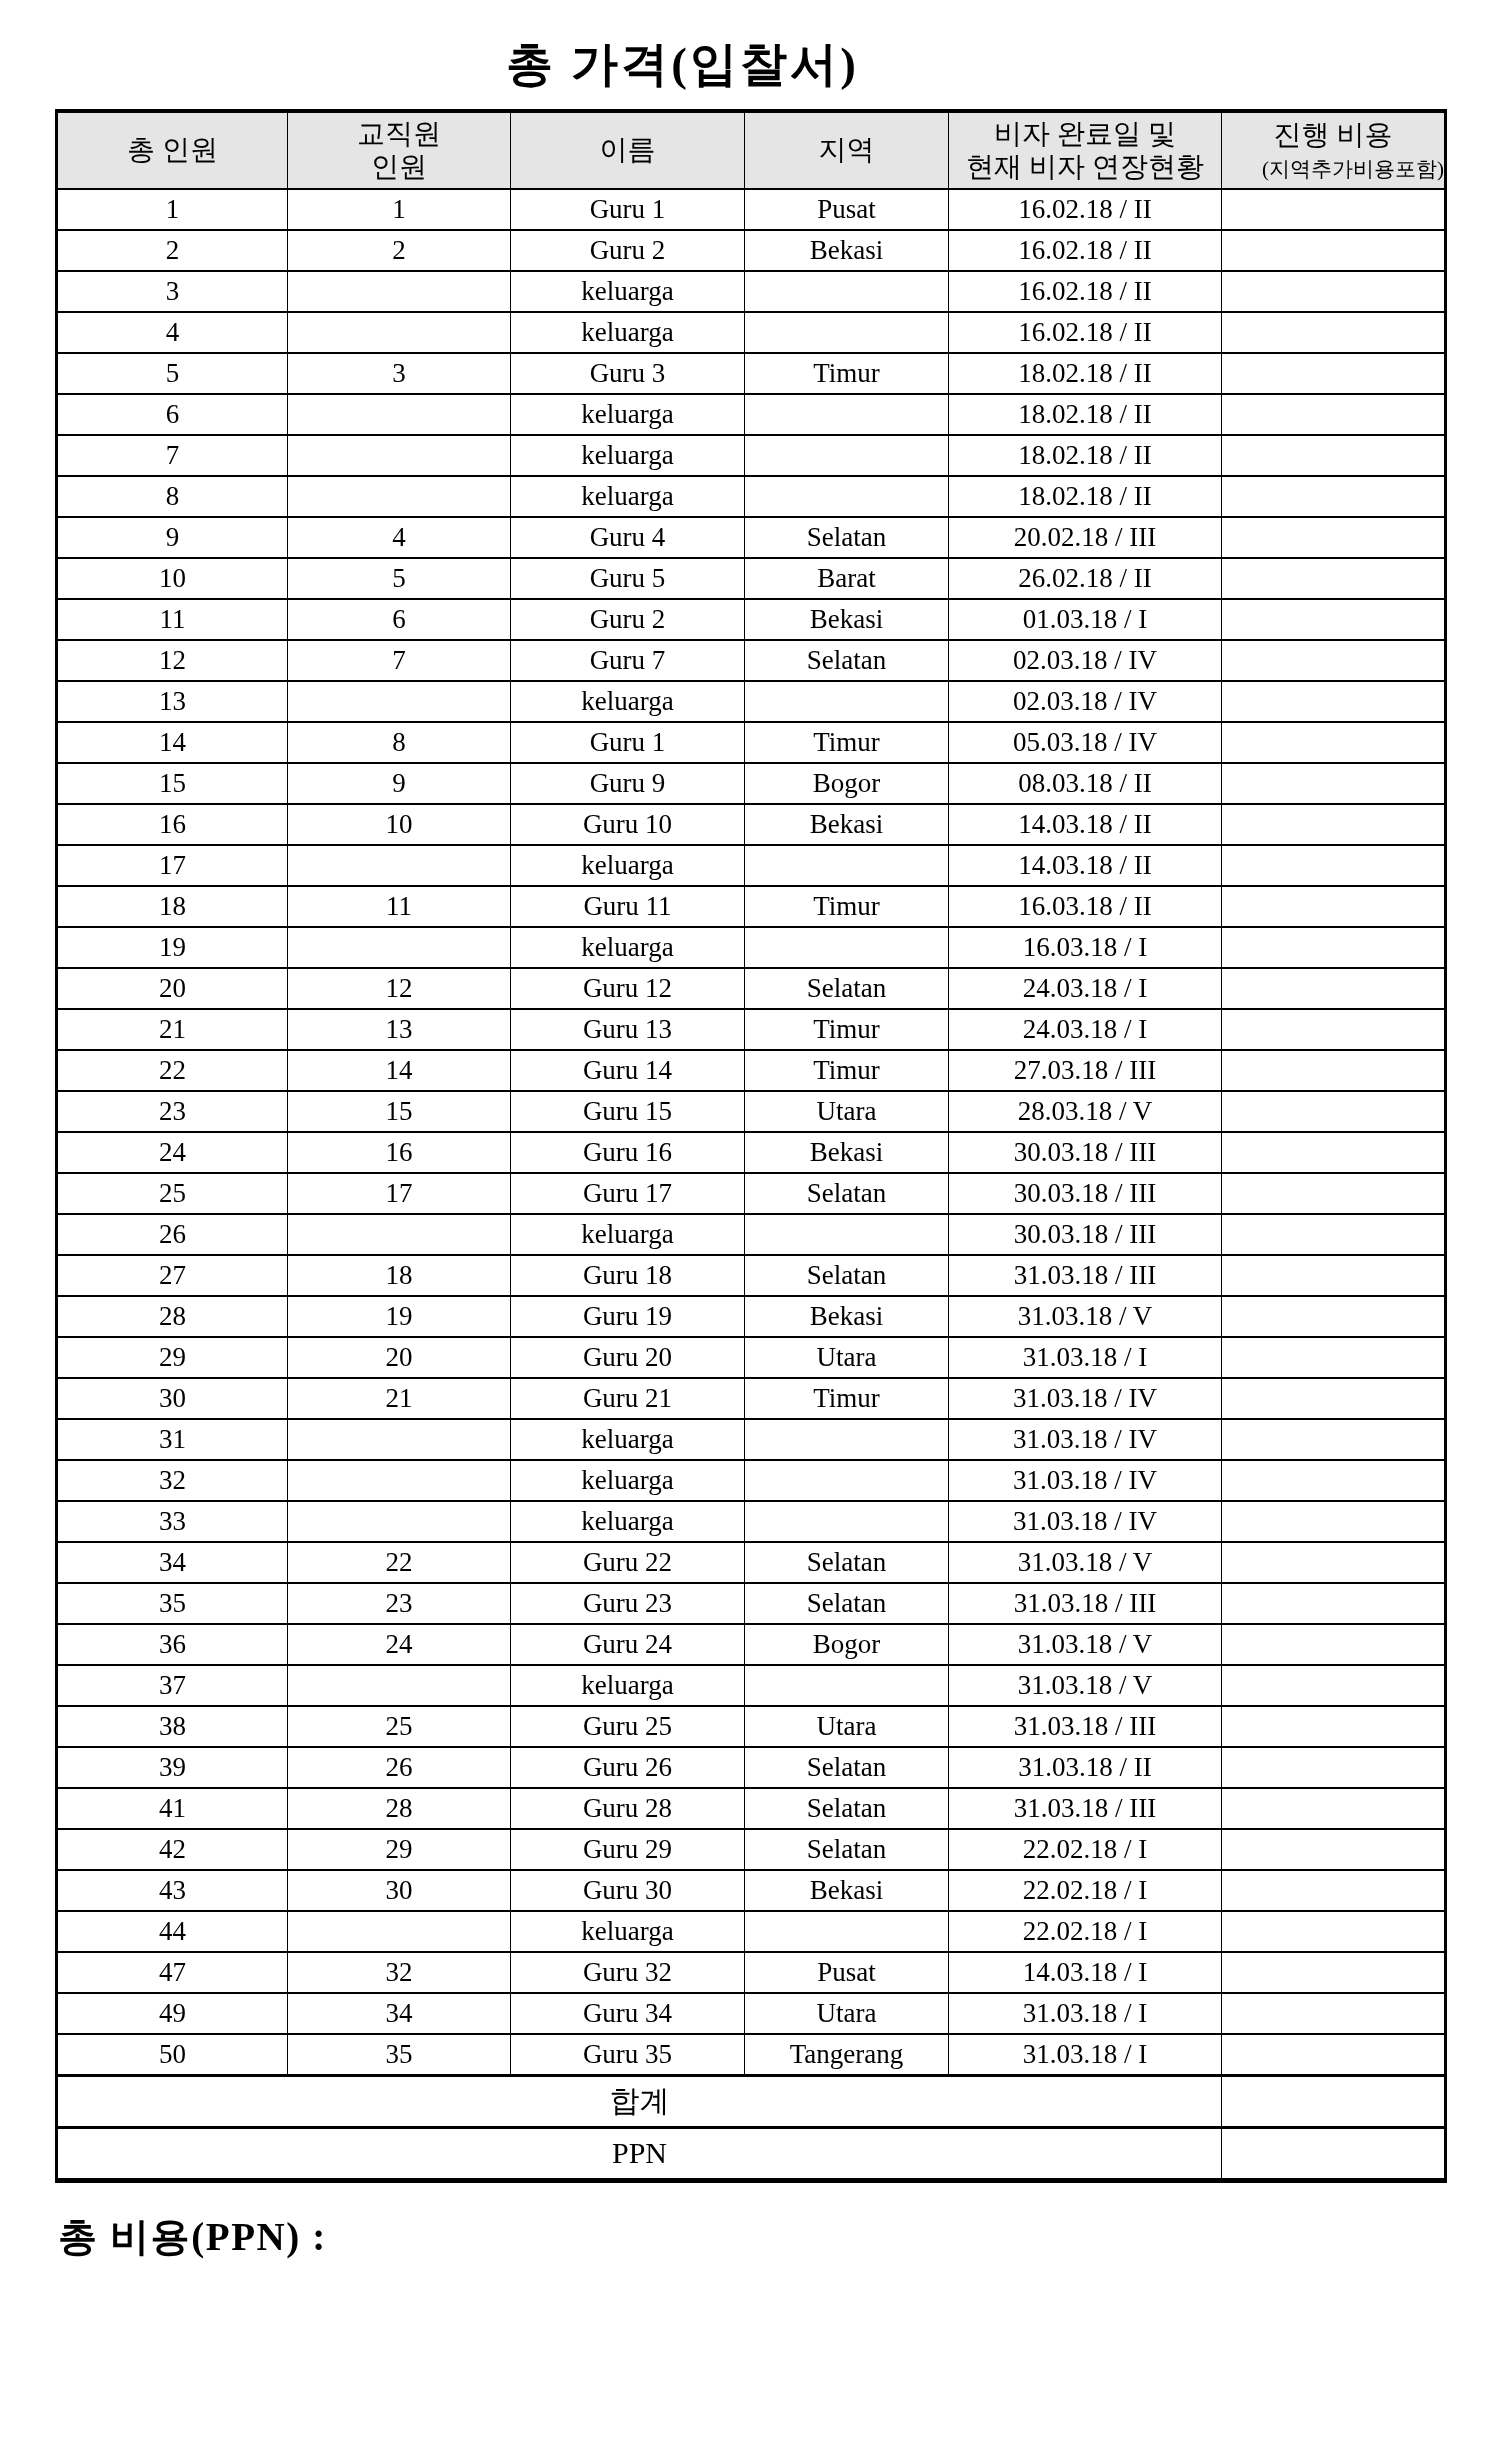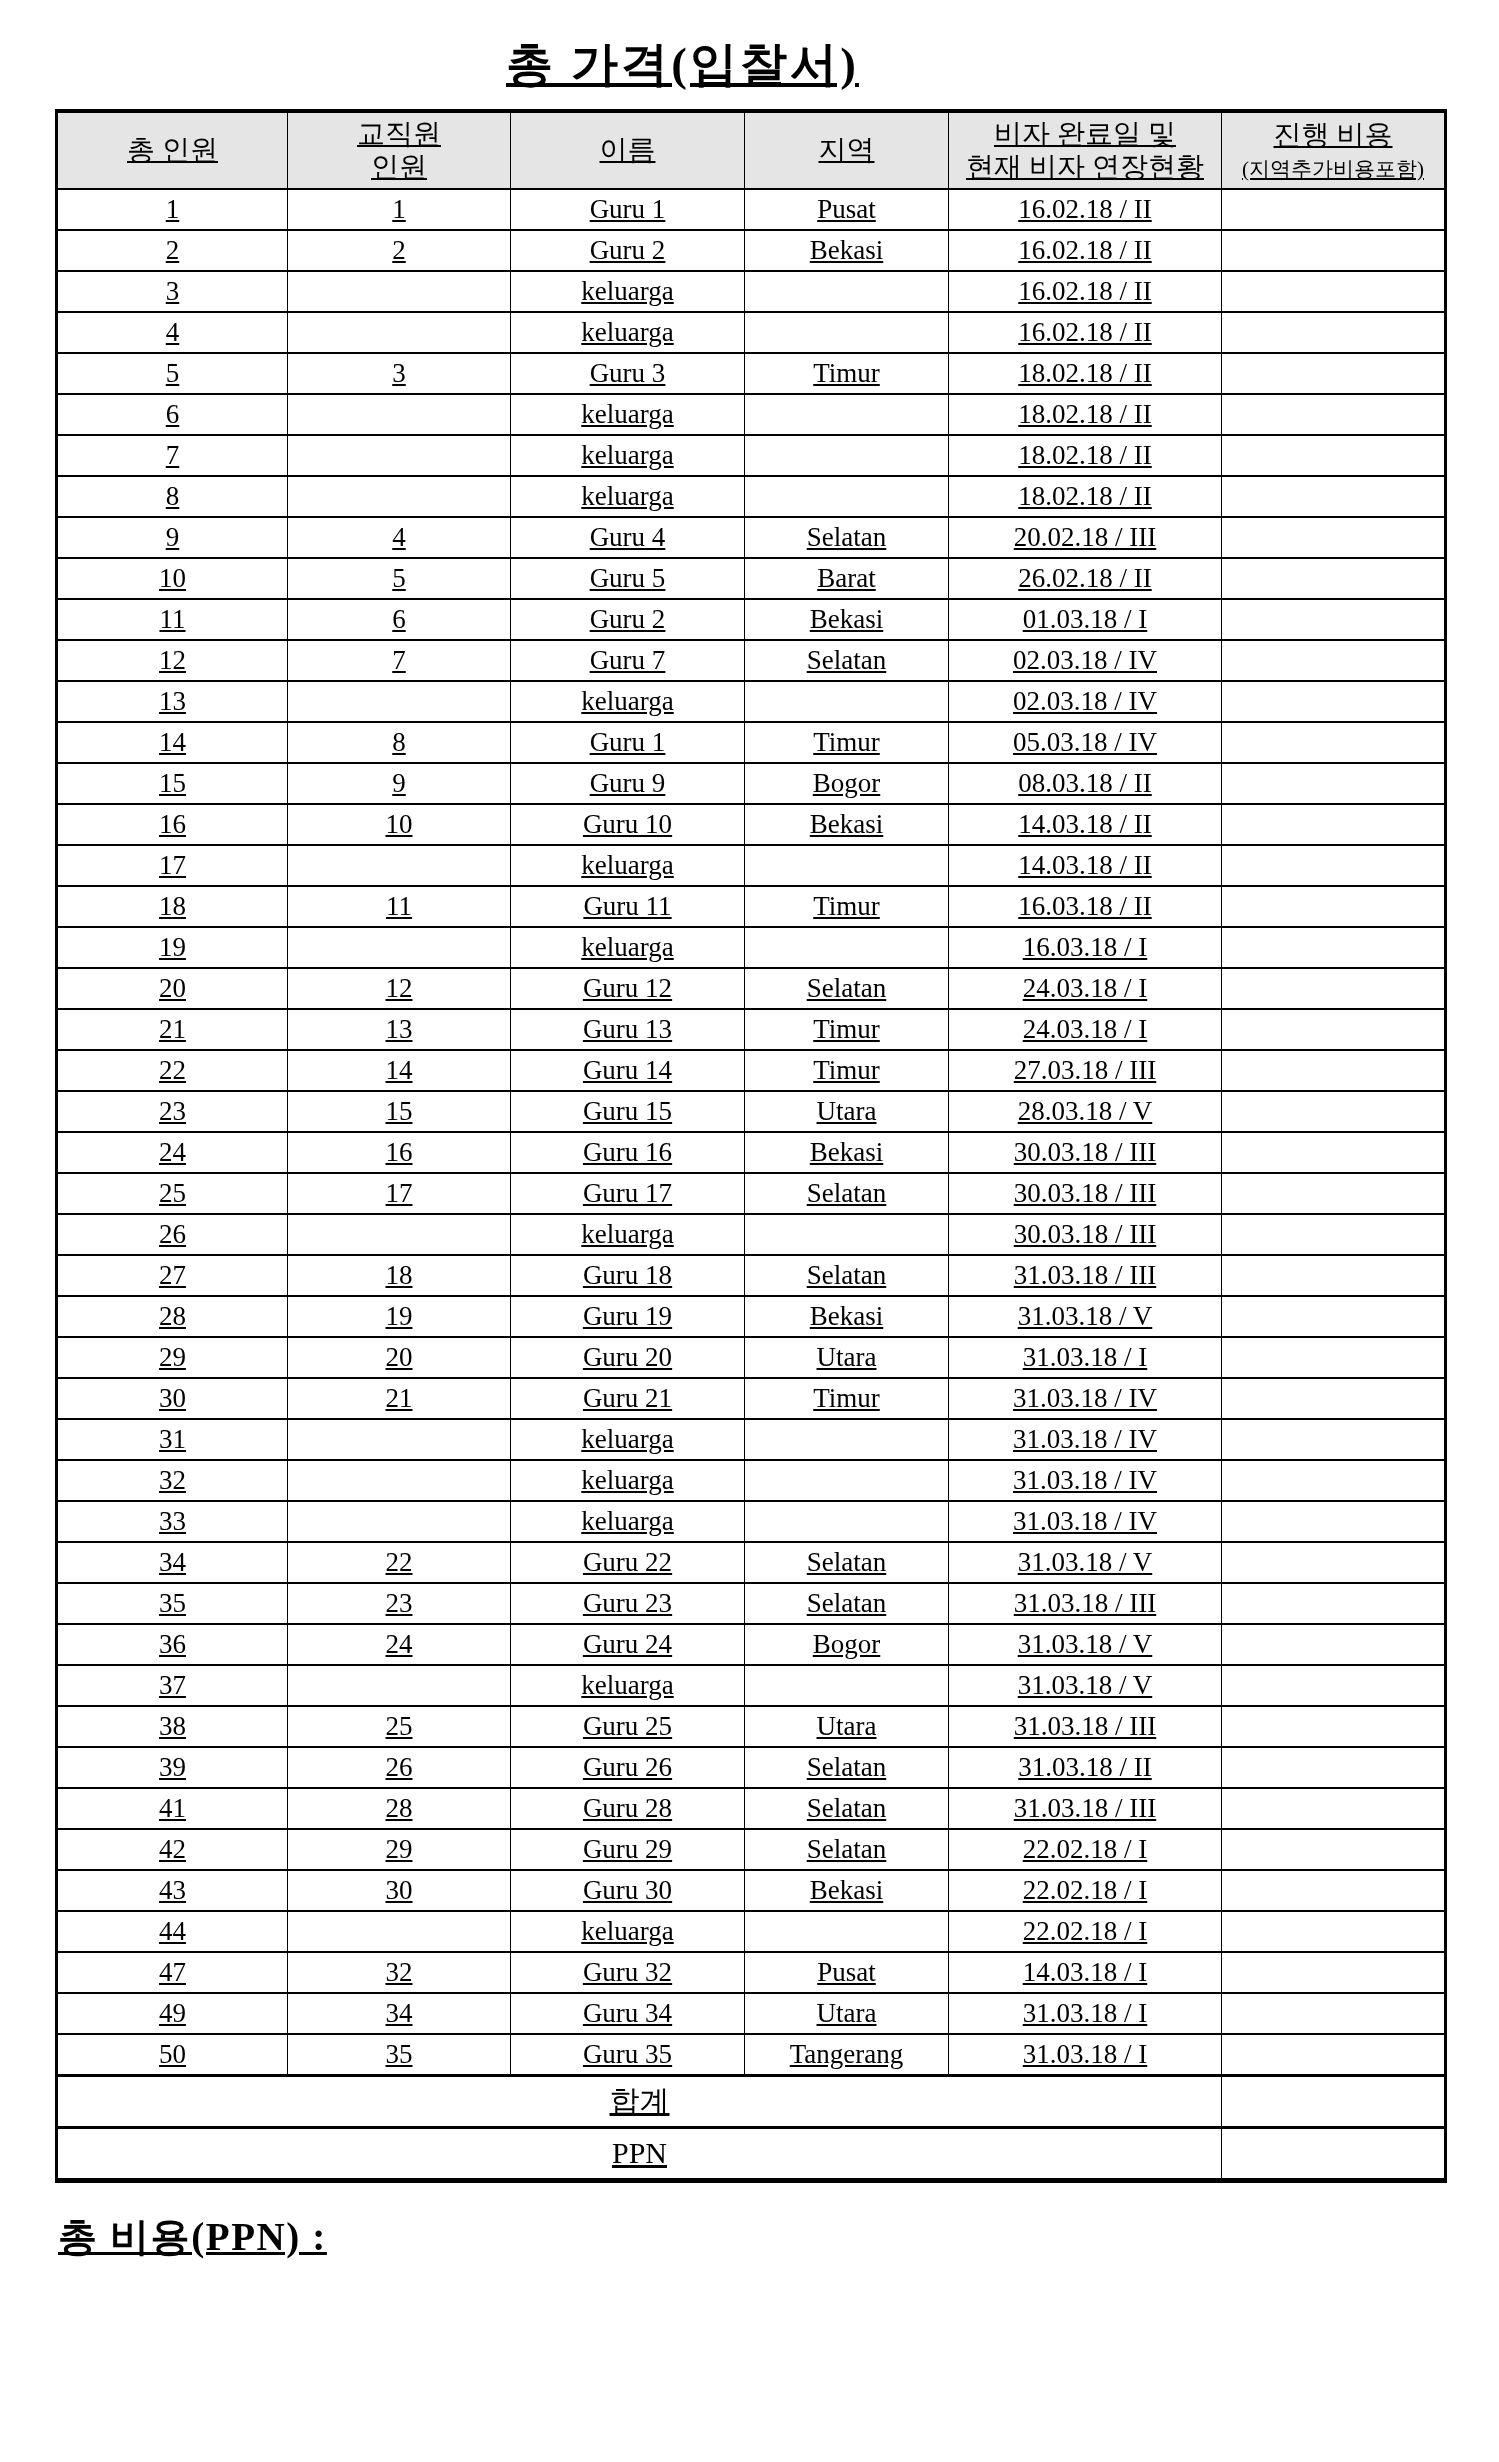--- a/index.html
+++ b/index.html
@@ -9,21 +9,20 @@
     width:1499px;
     height:2462px;
     font-family:"Liberation Serif", serif;
     color:#000;
   }
   .page{
     position:relative;
     width:1499px;
     height:2462px;
     overflow:hidden;
-    text-decoration:underline;
   }
   .doc-title{
     margin:33px 0 0 55px;
     width:1389px;
     text-align:center;
     font-size:47px;
     font-weight:bold;
     letter-spacing:3.1px;
     transform:translateX(-67px);
     white-space:nowrap;
@@ -53,20 +52,21 @@
     font-size:28px;
     text-align:center;
     vertical-align:middle;
     white-space:pre-line;
     line-height:1.2;
   }
   th .sub-line{
     display:block;
     font-size:21px;
     margin-top:4.7px;
+    text-align:right;
   }
   table.price-table td{
     height:39px;
     font-size:27px;
     text-align:center;
     vertical-align:middle;
     white-space:nowrap;
   }
   td.visa-cell{
     text-align:left;

